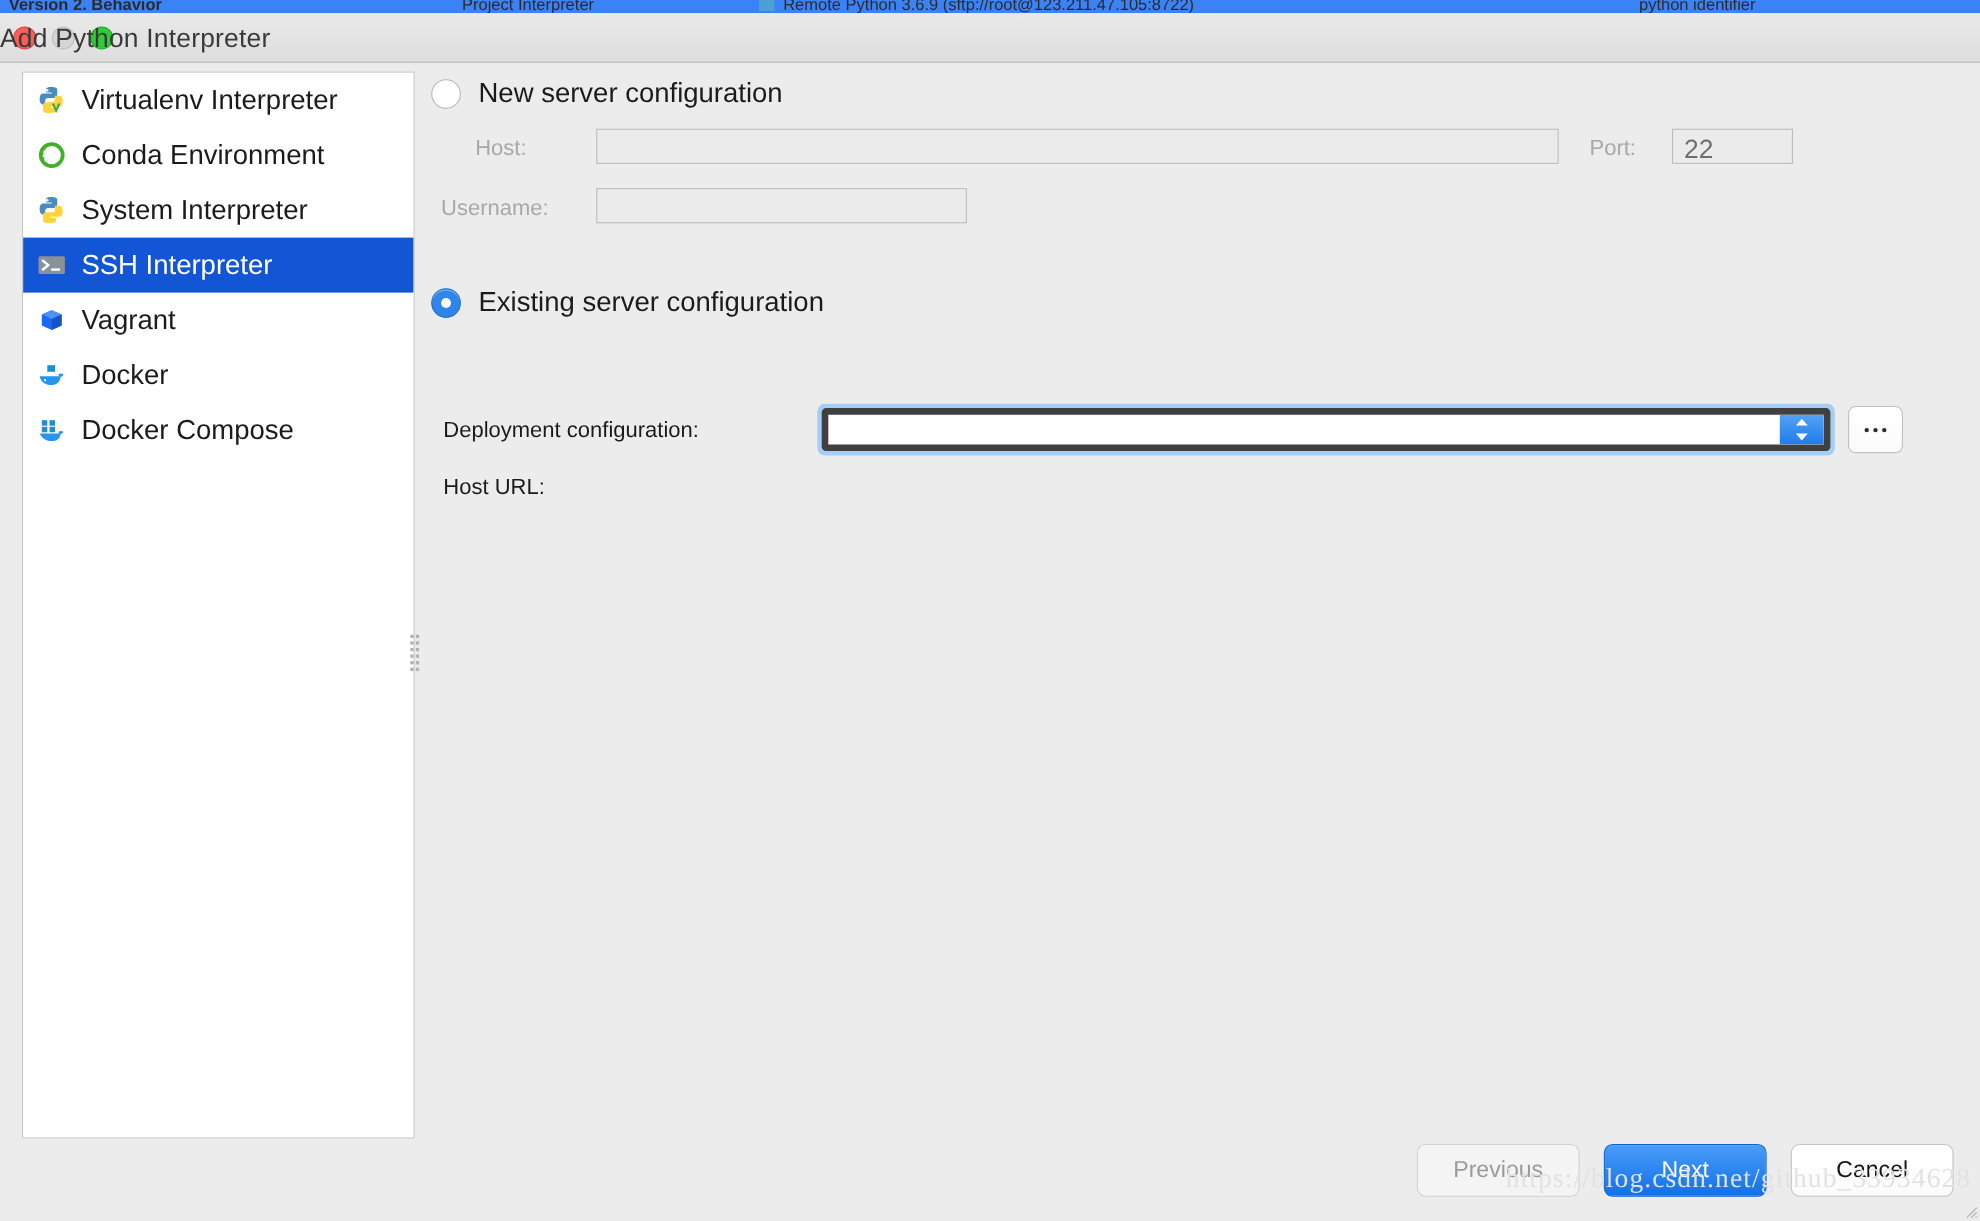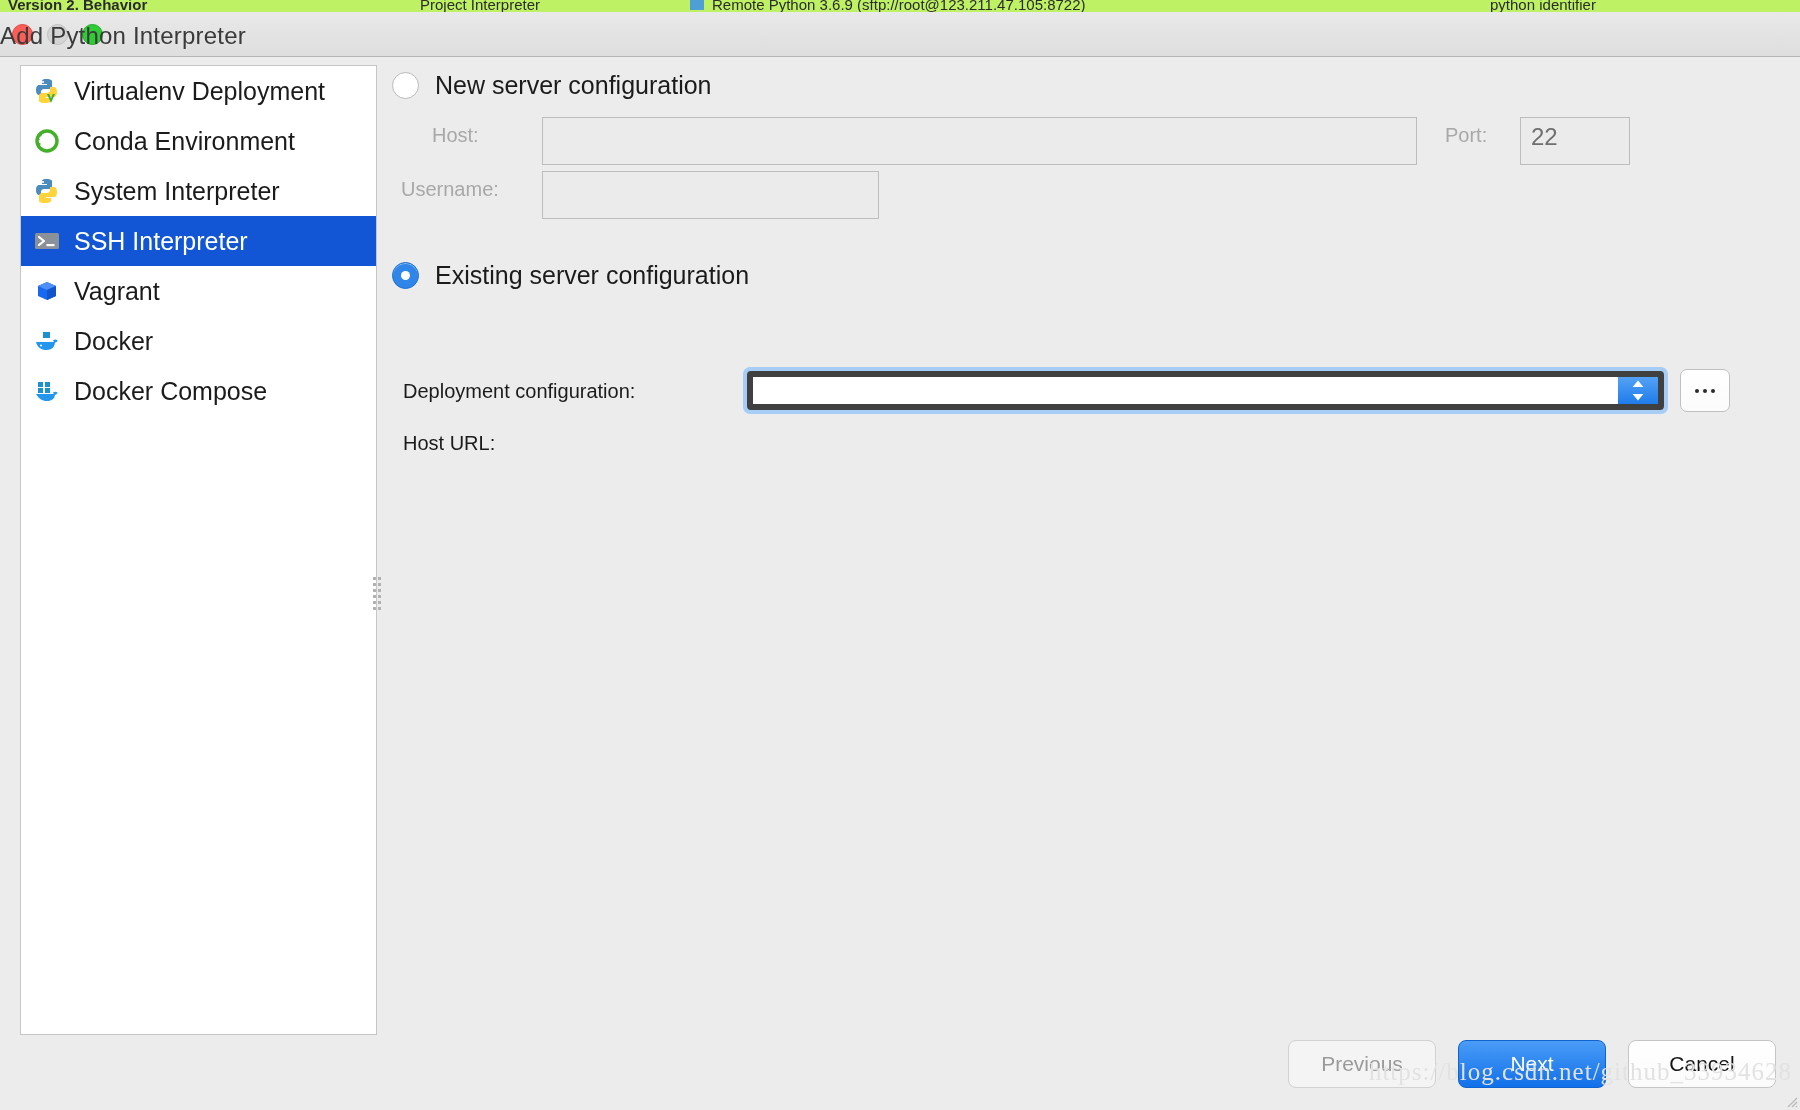--- a/index.html
+++ b/index.html
@@ -15,21 +15,21 @@
     overflow: hidden;
     font-family: "Liberation Sans", "DejaVu Sans", sans-serif;
     -webkit-font-smoothing: antialiased;
   }
 
   
   #bg-strip {
     position: absolute;
     left: 0; top: 0;
     width: 1800px; height: 14px;
-    background: #bef264;
+    background: #3b82f6;
     border-bottom: 1px solid #c8c8c8;
     overflow: hidden;
   }
   #bg-strip .bg-text {
     position: absolute;
     top: -4px;
     font-size: 15px;
     color: #2b2b2b;
     white-space: nowrap;
     font-weight: bold;
@@ -187,21 +187,21 @@
 
   .txtfield {
     position: absolute;
     background: #ebebeb;
     border: 1px solid #bdbdbd;
     box-sizing: border-box;
     font-size: 24px;
     color: #7d7d7d;
     padding: 0 10px;
     line-height: 38px;
-    height: 48px;
+    height: 32px;
     white-space: nowrap;
     overflow: hidden;
   }
 
   
   #combo-wrap {
     position: absolute;
     left: 353px; top: 310px;
     width: 925px; height: 47px;
     background: #a5cdf5;
@@ -349,21 +349,21 @@
       <div class="side-item">
         <span class="s-icon">
           <svg viewBox="0 0 28 28" width="28" height="28">
             <path d="M13 2c-4 0-4 2-4 2v3h5v1H6s-3 0-3 5 3 5 3 5h2v-3s0-3 3-3h5s3 0 3-3V4s0-2-6-2z" fill="#4b8bbe"></path>
             <circle cx="10" cy="5" r="1.1" fill="#ffffff"></circle>
             <path d="M17 10v3s0 3-3 3H9s-3 0-3 3v5s0 2 6 2 6-2 6-2v-3h-5v-1h8s3 0 3-5-3-5-3-5z" fill="#ffd43b"></path>
             <circle cx="19" cy="22" r="1.1" fill="#ffffff"></circle>
             <path d="M14 17l4 9 4-9h-2.3l-1.7 4.2L16.3 17z" fill="#3fae3f"></path>
           </svg>
         </span>
-        <span class="s-label">Virtualenv Deployment</span>
+        <span class="s-label">Virtualenv Interpreter</span>
       </div>
 
       <div class="side-item">
         <span class="s-icon">
           <svg viewBox="0 0 28 28" width="28" height="28">
             <circle cx="14" cy="14" r="10" fill="none" stroke="#43b02a" stroke-width="3.4"></circle>
             <circle cx="7.2" cy="8.2" r="1.3" fill="#43b02a"></circle>
             <circle cx="5.6" cy="12.5" r="1.1" fill="#43b02a"></circle>
             <circle cx="6.6" cy="17" r="1" fill="#43b02a"></circle>
             <circle cx="10" cy="5.6" r="1.1" fill="#43b02a"></circle>

